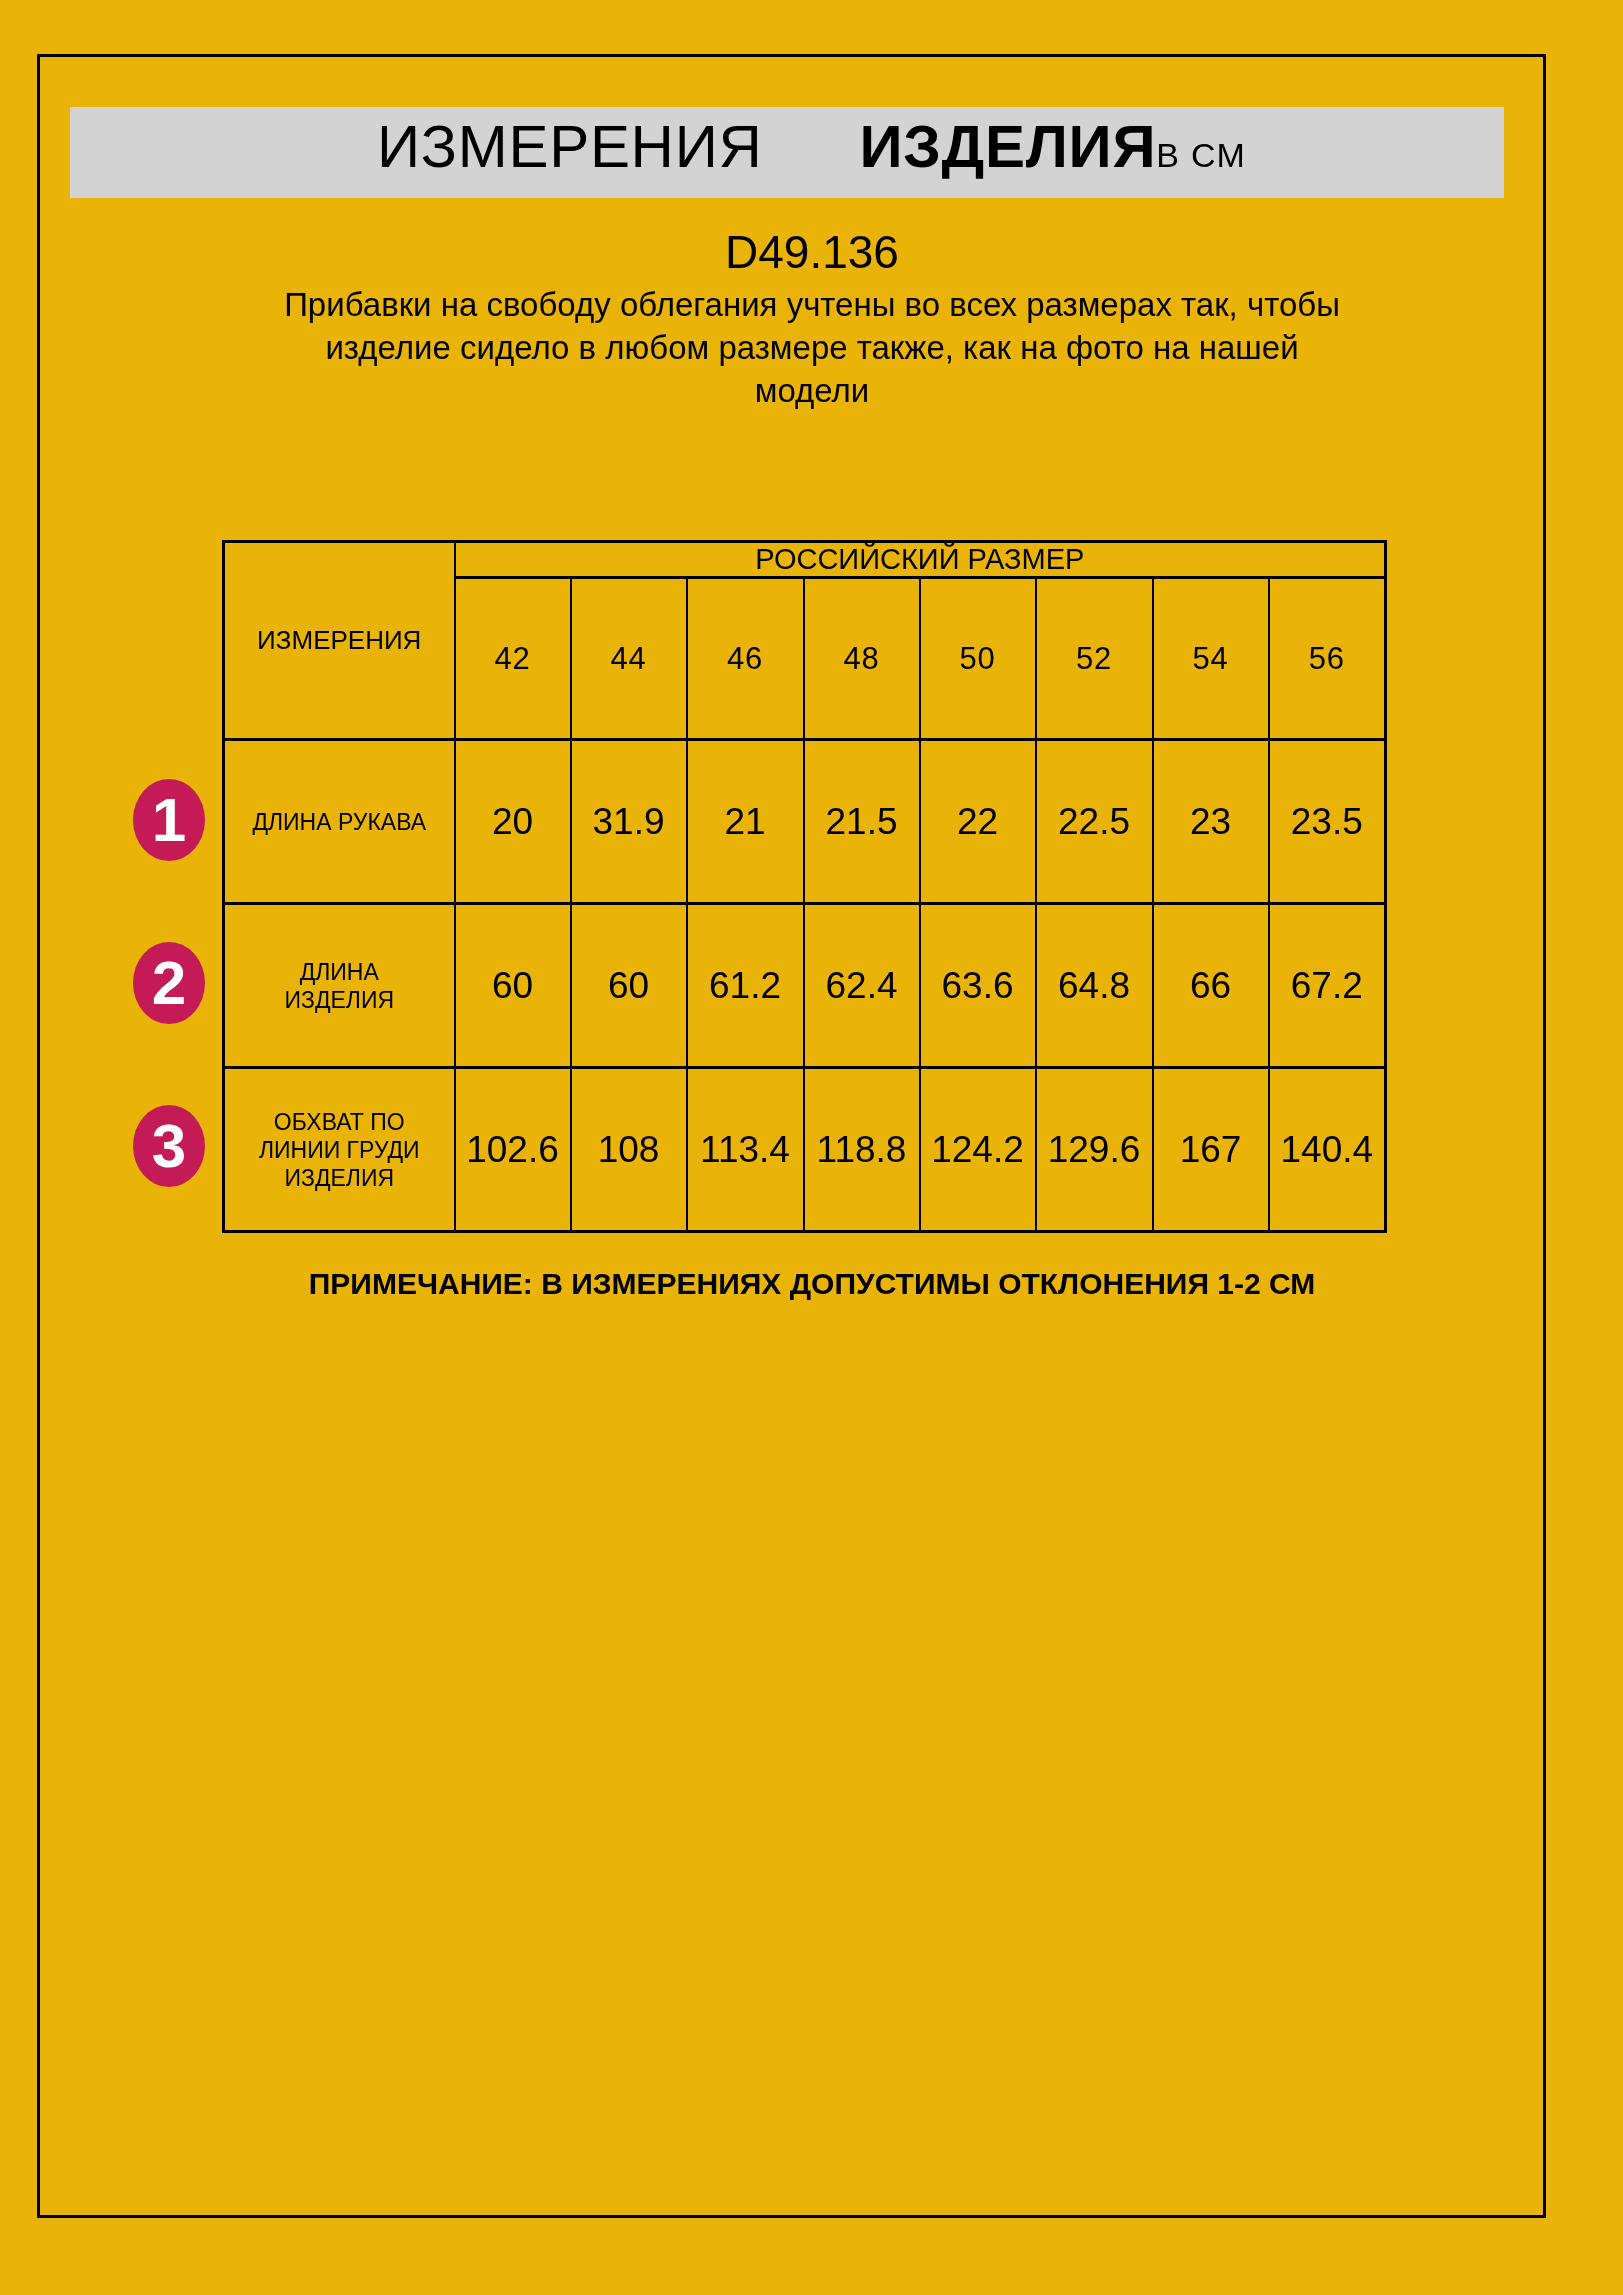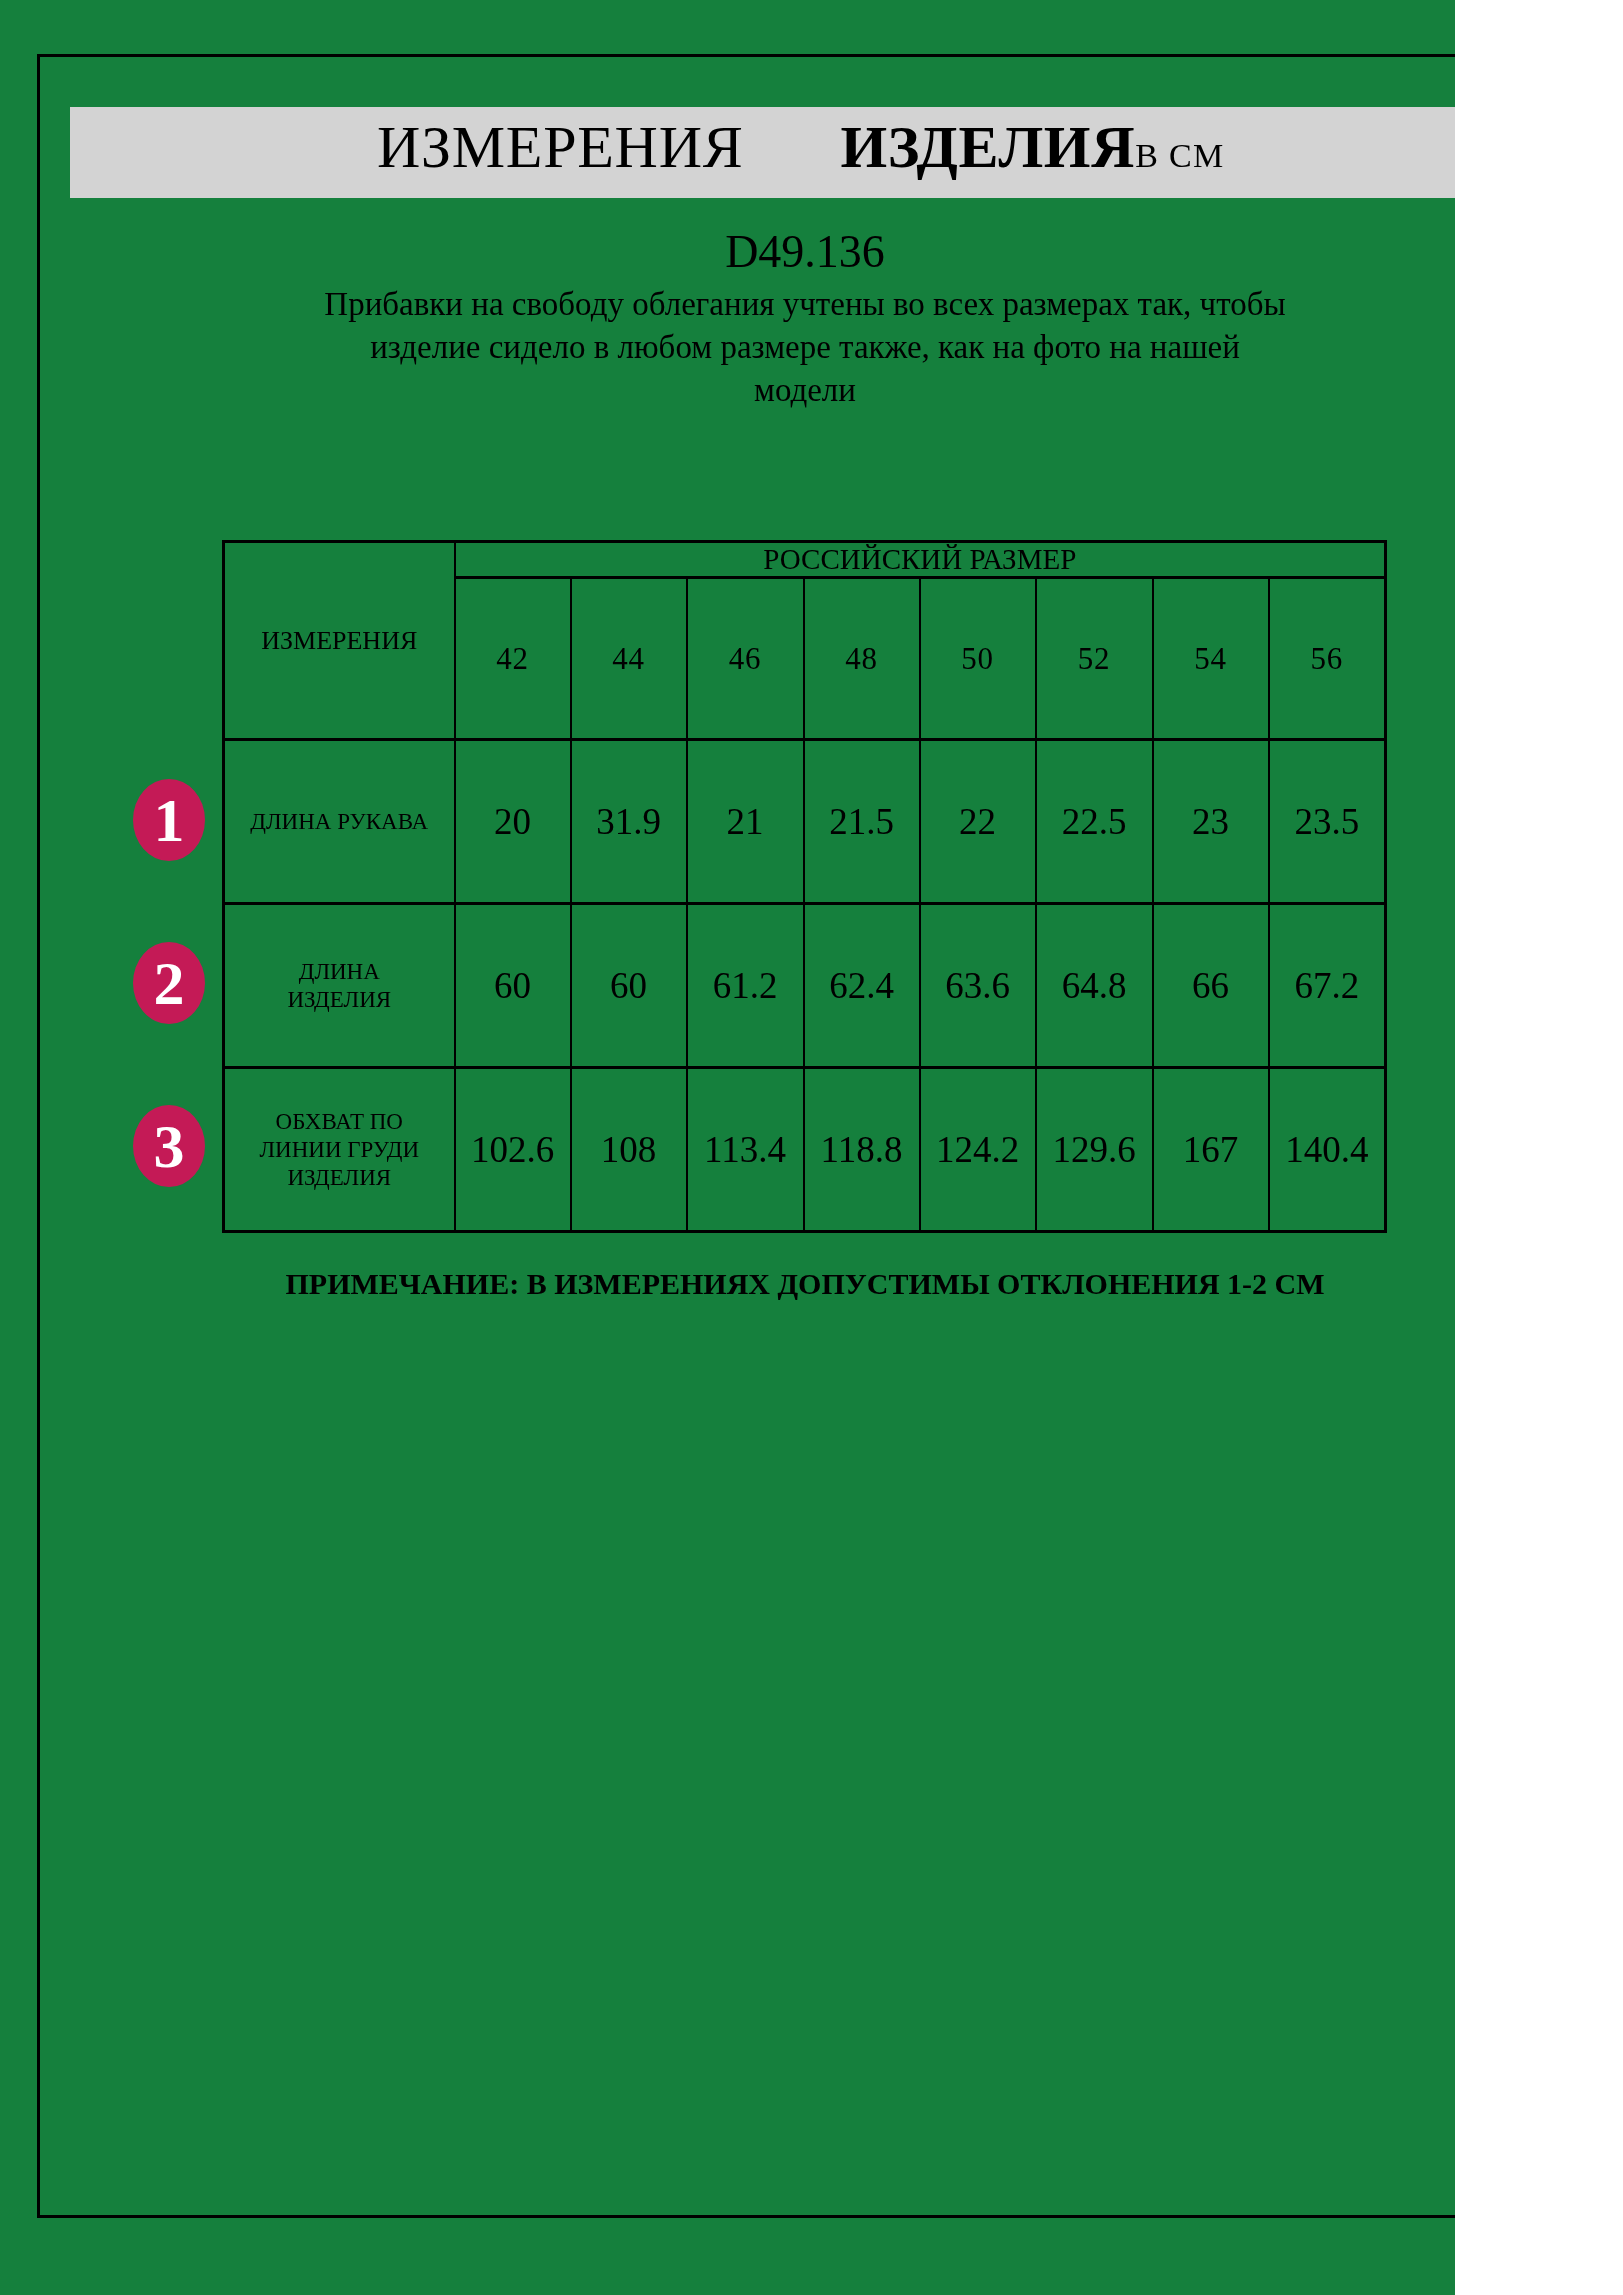--- a/index.html
+++ b/index.html
@@ -1,21 +1,21 @@
 <!DOCTYPE html>
 <html style="font-size:10.5px"><head>
 <meta charset="utf-8">
 <style>
   html, body { margin: 0; padding: 0; background: #ffffff; }
   .page {
     position: relative;
-    width: 1455px;
+    width: 1623px;
     height: 2295px;
-    background: #15803d;
-    font-family: Liberation Serif, serif;
+    background: #eab308;
+    font-family: Liberation Sans, sans-serif;
     color: #000000;
     overflow: hidden;
   }
   .frame {
     position: absolute;
     left: 37px; top: 54px;
     width: 1509px; height: 2164px;
     border: 3.9px solid #000000;
     box-sizing: border-box;
   }
@@ -41,21 +41,21 @@
     font-weight: bold;
     letter-spacing: 0.7px;
     line-height: 1;
   }
   .title-unit {
     font-size: 34px;
     font-weight: normal;
     letter-spacing: 1.3px;
     line-height: 1;
   }
-  .content-center { position: absolute; left: 0; width: 1610px; text-align: center; }
+  .content-center { position: absolute; left: 7px; width: 1610px; text-align: center; }
   .model-code {
     top: 229px;
     font-size: 46px;
     line-height: 46px;
     font-weight: normal;
   }
   .intro-text {
     top: 283px;
     font-size: 33px;
     line-height: 43px;

